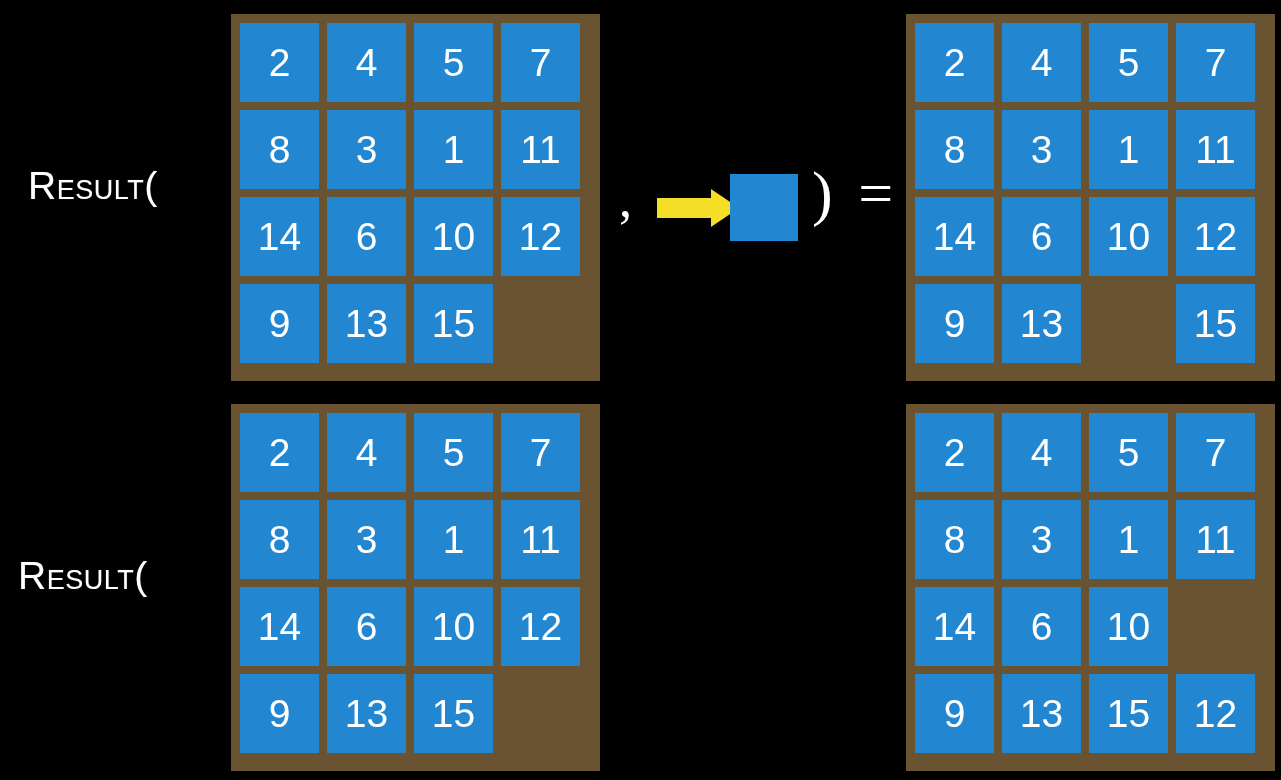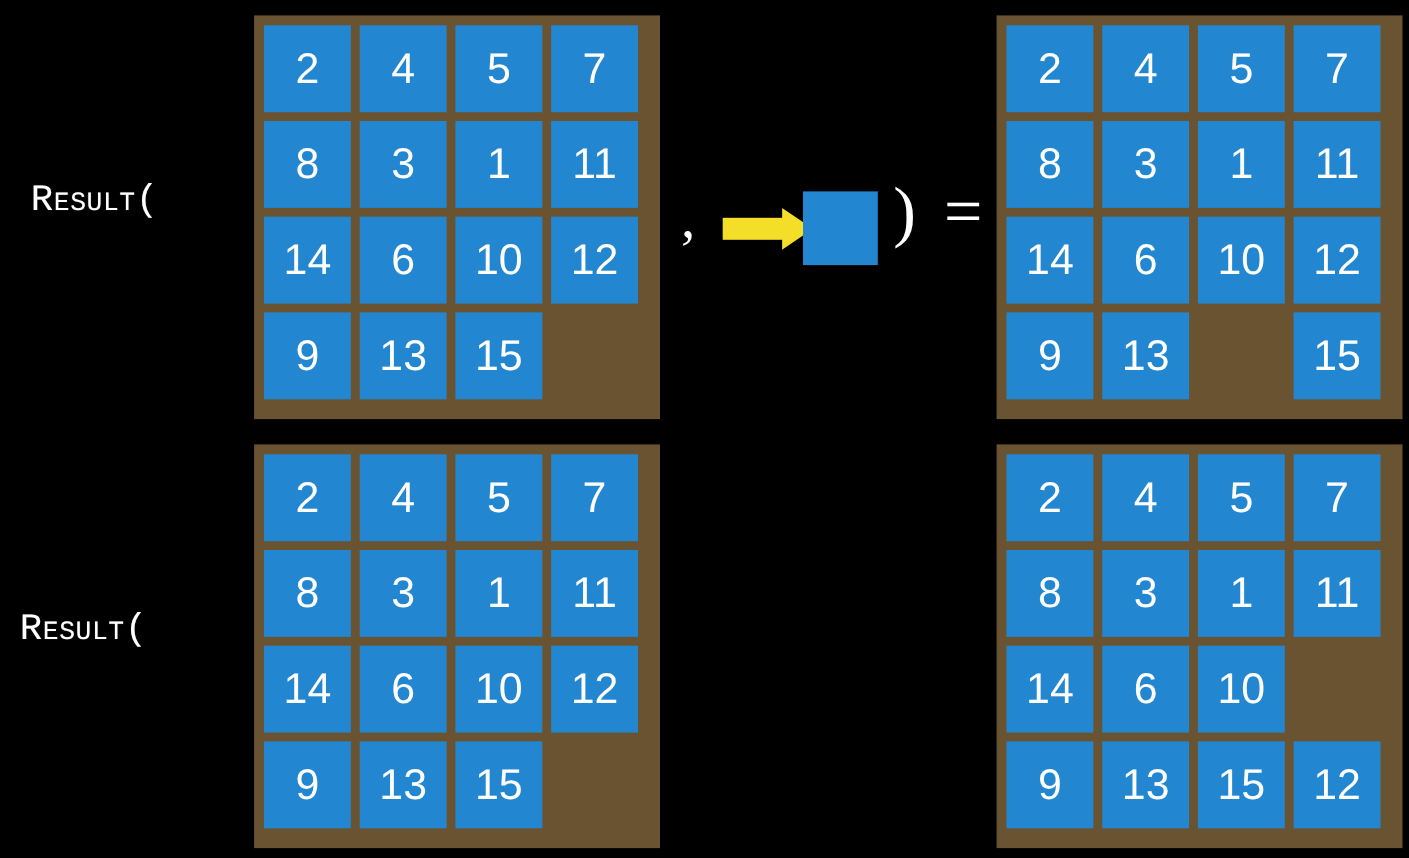--- a/index.html
+++ b/index.html
@@ -21,22 +21,22 @@
     width: 1281px;
     height: 390px;
   }
   #row-top    { top: 0px; }
   #row-bottom { top: 390px; }
 
   
   .result-label {
     position: absolute;
     color: #ffffff;
-    font-family: Liberation Mono, monospace;
-    font-size: 34px;
+    font-family: Liberation Sans, sans-serif;
+    font-size: 39px;
     font-variant: small-caps;
     letter-spacing: 0.5px;
     white-space: nowrap;
     line-height: 1;
     text-shadow: 0 0 1px rgba(255,255,255,0.35);
   }
   #row-top .result-label    { left: 28px; top: 166px; }
   #row-bottom .result-label { left: 18px; top: 166px; }
 
   

